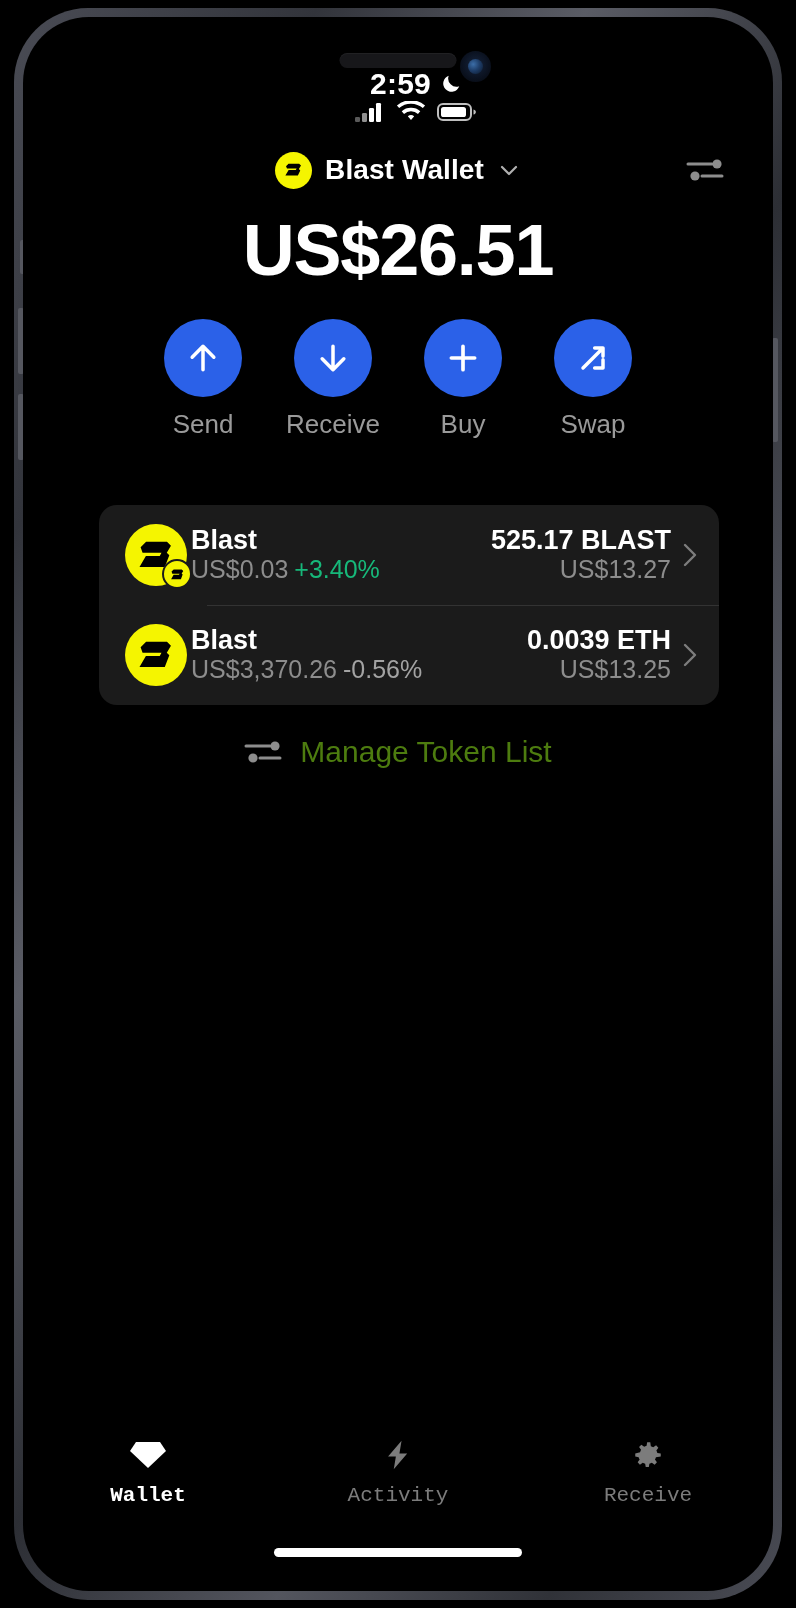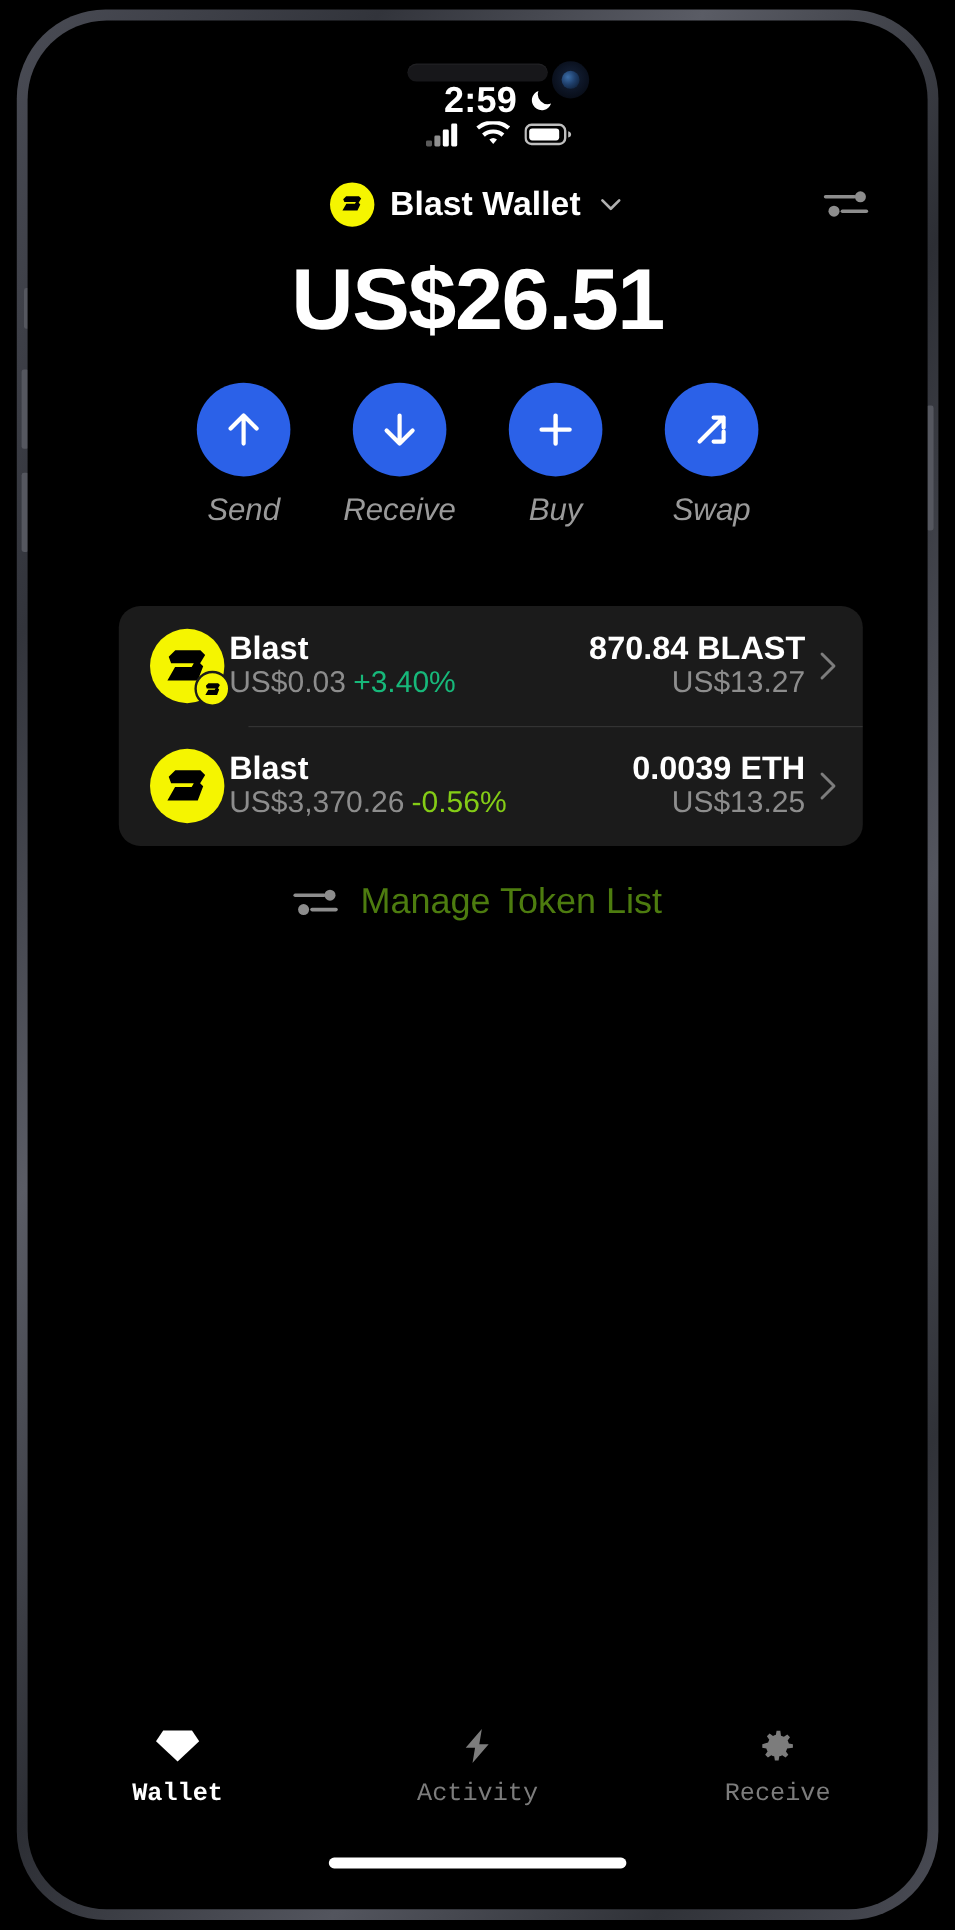--- a/index.html
+++ b/index.html
@@ -91,21 +91,21 @@
   
   #balance-amount {
     position:absolute; left:0; top:192px; width:100%;
     text-align:center; color:#fff;
     font-size:72px; font-weight:600; letter-spacing:-1.2px;
   }
 
   
   #action-buttons {
     position:absolute; left:0; top:302px; width:100%;
-    display:flex; justify-content:center; gap:50px;font-style:italic;
+    display:flex; justify-content:center; gap:50px;
   }
   .action-item {
     width:80px;
     display:flex; flex-direction:column; align-items:center; gap:12px;
     cursor:pointer;
   }
   .action-circle {
     width:78px; height:78px; border-radius:50%;
     background:#2b61e8;
     display:flex; align-items:center; justify-content:center;
@@ -144,21 +144,21 @@
     width:30px; height:30px; border-radius:50%;
     background:#f5f500;
     border:2px solid #1b1b1b;
     display:flex; align-items:center; justify-content:center;
   }
   .token-info { margin-left:4px; flex:1 1 auto; min-width:0; }
   .token-name { color:#fff; font-size:27px; font-weight:600; line-height:1.12; }
   .token-sub { font-size:25px; line-height:1.18; display:flex; gap:6px; }
   .token-price { color:#8d8d8d; }
   .token-change-up { color:#17b87a; }
-  .token-change-down { color:#84cc16; }
+  .token-change-down { color:#a3a3a3; }
   .token-values { text-align:right; margin-right:8px; }
   .token-amount { color:#fff; font-size:27px; font-weight:600; line-height:1.12; white-space:nowrap; }
   .token-fiat { color:#8d8d8d; font-size:25px; line-height:1.18; white-space:nowrap; }
   .token-chevron { width:22px; flex:0 0 22px; display:flex; align-items:center; justify-content:center; }
 
   
   #manage-token-list {
     position:absolute; left:0; top:718px; width:100%;
     display:flex; align-items:center; justify-content:center; gap:18px;
     cursor:pointer;
@@ -303,21 +303,21 @@
           </span>
         </div>
         <div class="token-info">
           <div class="token-name">Blast</div>
           <div class="token-sub">
             <span class="token-price">US$0.03</span>
             <span class="token-change-up">+3.40%</span>
           </div>
         </div>
         <div class="token-values">
-          <div class="token-amount">870.84 BLAST</div>
+          <div class="token-amount">525.17 BLAST</div>
           <div class="token-fiat">US$13.27</div>
         </div>
         <div class="token-chevron">
           <svg width="20" height="30" viewBox="0 0 20 30">
             <path d="M5 5l10 10L5 25" fill="none" stroke="#7d7d7d" stroke-width="2.4" stroke-linecap="round" stroke-linejoin="round"></path>
           </svg>
         </div>
       </div>
 
       <div class="token-row">

